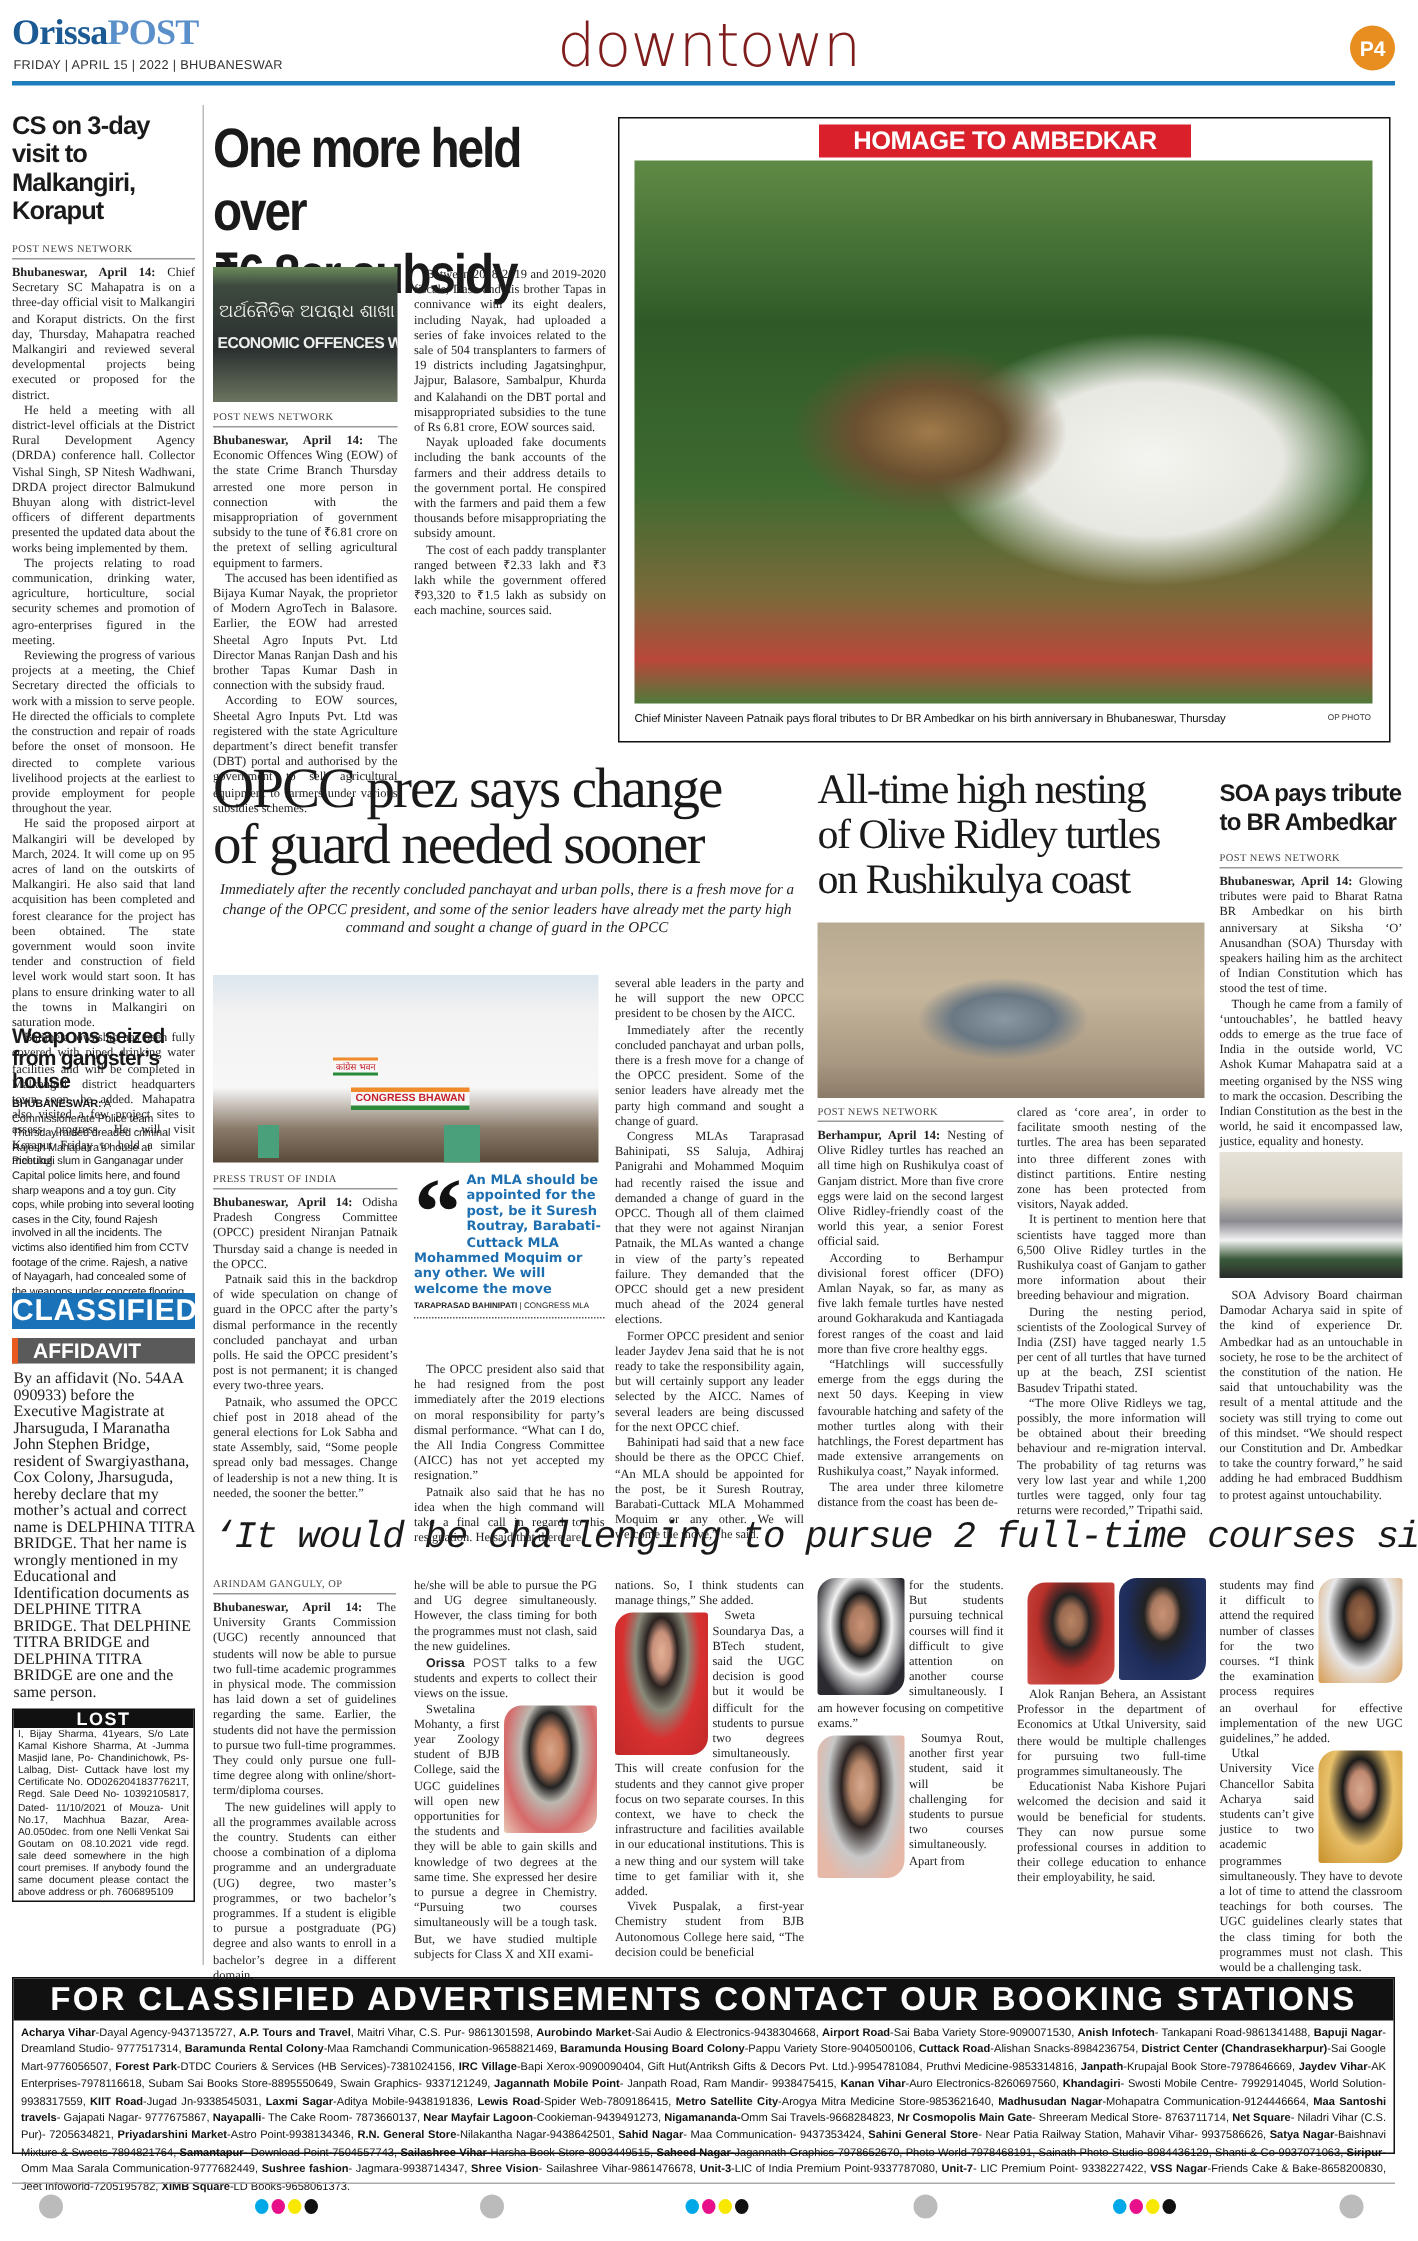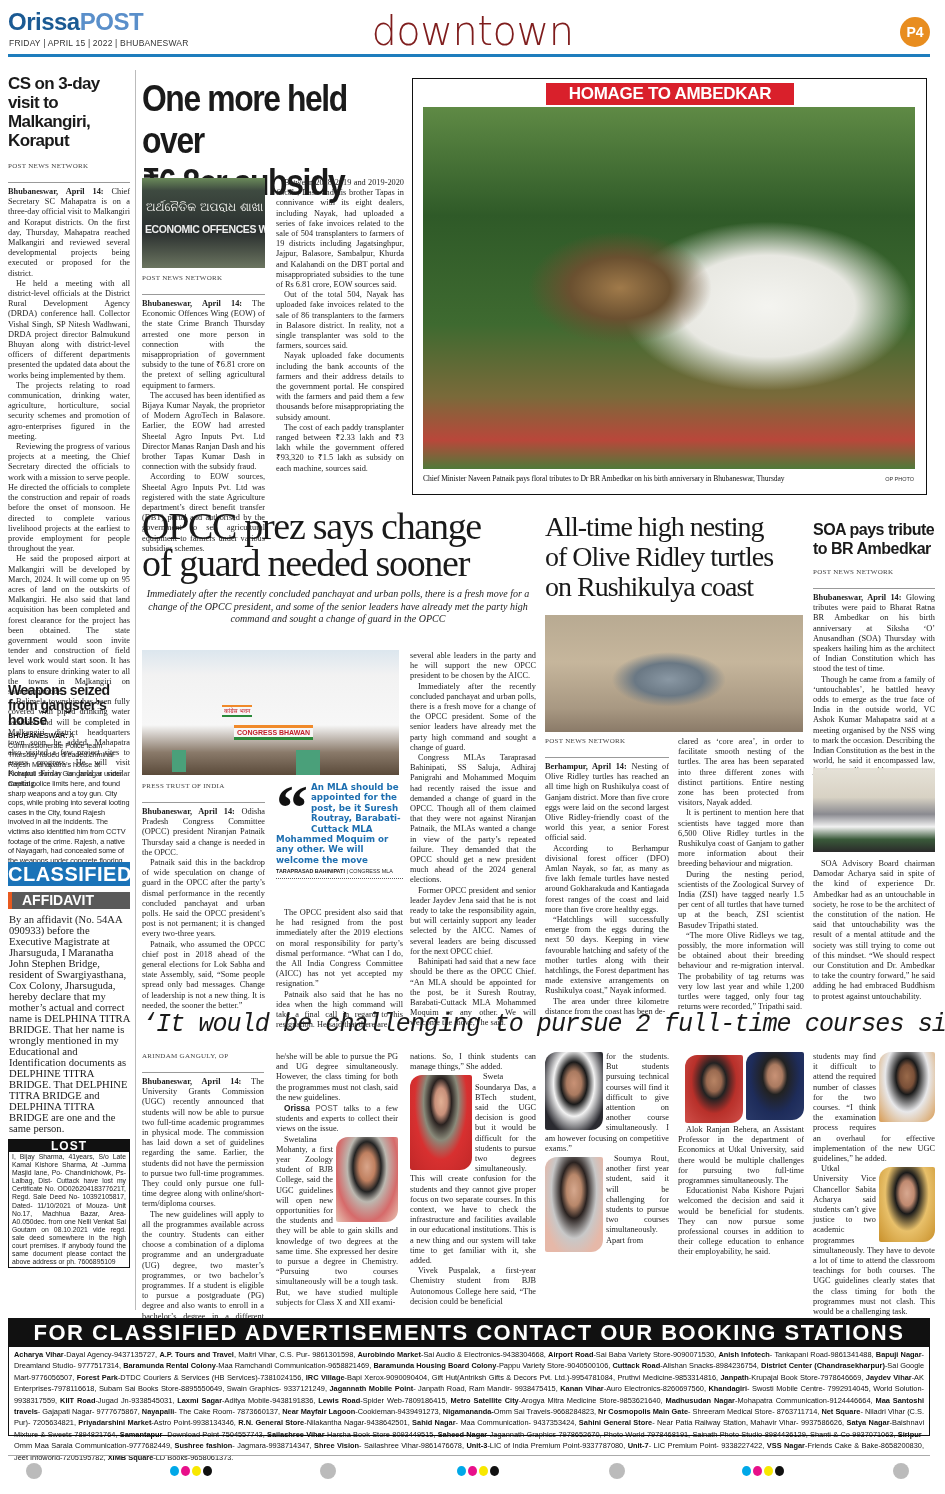--- a/index.html
+++ b/index.html
@@ -1,29 +1,29 @@
 <!DOCTYPE html>
 <html><head>
 <meta charset="utf-8">
 <style>
 *{box-sizing:border-box;margin:0;padding:0}
 body{width:945px;height:1494px;background:#fff;font-family:"Liberation Serif",serif;color:#1a1a1a;position:relative;overflow:hidden}
 .abs{position:absolute}
 .masthead{left:0;top:0;width:945px;height:62px}
-.logo{left:8px;top:10px;font-family:Liberation Sans, sans-serif;font-weight:bold;font-size:24px;letter-spacing:-0.5px;line-height:24px}
+.logo{left:8px;top:10px;font-family:Liberation Serif, serif;font-weight:bold;font-size:24px;letter-spacing:-0.5px;line-height:24px}
 .logo .o{color:#1b5a93}.logo .p{color:#5a8fca}
 .dateline{left:9px;top:38px;font-family:"Liberation Sans",sans-serif;font-size:8.5px;color:#333;letter-spacing:0.2px}
 .section{left:0;width:945px;top:8px;text-align:center;font-family:"DejaVu Sans",sans-serif;font-weight:200;font-size:40px;color:#7f1d1d;letter-spacing:-0.5px}
 .pagebadge{left:900px;top:17px;width:30px;height:30px;border-radius:50%;background:#e88d1f;color:#fff;font-family:"Liberation Sans",sans-serif;font-weight:bold;font-size:14px;text-align:center;line-height:30px}
 .rule-blue{left:8px;top:54px;width:922px;height:3px;background:#1e7dbd}
 .col-text{font-size:8.3px;line-height:10.2px;text-align:justify;color:#222}
 .col-text p{text-indent:8px}
 .col-text p.first{text-indent:0}
 .dl{font-weight:bold}
-.byline{font-size:7px;letter-spacing:0.3px;color:#444;border-bottom:1px solid #999;padding-bottom:12px;margin-bottom:4px}
+.byline{font-size:7px;letter-spacing:0.3px;color:#444;border-bottom:1px solid #999;padding-bottom:2px;margin-bottom:4px}
 .h-sans{font-family:"Liberation Sans",sans-serif;font-weight:bold;letter-spacing:-0.8px;line-height:1}
 .h-serif{font-family:"Liberation Serif",serif;letter-spacing:-0.8px;line-height:0.95}
 .photo{overflow:hidden}
 .divider-v{width:1px;background:#bbb}
 .ad-box{border:1.5px solid #111}
 .ad-head{background:#111;color:#fff;font-family:"Liberation Sans",sans-serif;font-weight:bold;font-size:22px;text-align:center;letter-spacing:1.5px;height:28px;line-height:28px}
 .ad-body{font-family:"Liberation Sans",sans-serif;font-size:7.4px;line-height:11.4px;text-align:justify;padding:2px 5px;color:#111}
 .reg{border-radius:50%;position:absolute}
 .pill{border-radius:12px 2px 12px 2px;overflow:hidden}
 </style>
@@ -81,29 +81,28 @@
 <div class="abs" style="left:142px;top:274px;width:123px">
   <div class="byline">POST NEWS NETWORK</div>
   <div class="col-text">
     <p class="first"><span class="dl">Bhubaneswar, April 14:</span> <span>The Economic Offences Wing (EOW) of the state Crime Branch Thursday arrested one more person in connection with the misappropriation of government subsidy to the tune of ₹6.81 crore on the pretext of selling agricultural equipment to farmers.</span></p>
     <p>The accused has been identified as Bijaya Kumar Nayak, the proprietor of Modern AgroTech in Balasore. Earlier, the EOW had arrested Sheetal Agro Inputs Pvt. Ltd Director Manas Ranjan Dash and his brother Tapas Kumar Dash in connection with the subsidy fraud.</p>
     <p>According to EOW sources, Sheetal Agro Inputs Pvt. Ltd was registered with the state Agriculture department’s direct benefit transfer (DBT) portal and authorised by the government to sell agricultural equipment to farmers under various subsidies schemes.</p>
   </div>
 </div>
 <div class="abs col-text" style="left:276px;top:178px;width:128px;height:318px;overflow:hidden">
   <p>Between 2018-2019 and 2019-2020 fiscals, Dash and his brother Tapas in connivance with its eight dealers, including Nayak, had uploaded a series of fake invoices related to the sale of 504 transplanters to farmers of 19 districts including Jagatsinghpur, Jajpur, Balasore, Sambalpur, Khurda and Kalahandi on the DBT portal and misappropriated subsidies to the tune of Rs 6.81 crore, EOW sources said.</p>
-  <p>Out of the total 504, Nayak has uploaded fake invoices related to the sale of 86 transplanters to the farmers in Balasore district. In reality, not a single transplanter was sold to the farmers, sources said.</p>
   <p>Nayak uploaded fake documents including the bank accounts of the farmers and their address details to the government portal. He conspired with the farmers and paid them a few thousands before misappropriating the subsidy amount.</p>
   <p>The cost of each paddy transplanter ranged between ₹2.33 lakh and ₹3 lakh while the government offered ₹93,320 to ₹1.5 lakh as subsidy on each machine, sources said.</p>
 </div>
 
 <div class="abs" style="left:412px;top:78px;width:515px;height:417px;border:1px solid #111">
   <div class="abs" style="left:133px;top:4px;width:248px;height:22px;background:#d9202b;color:#fff;font-family:'Liberation Sans',sans-serif;font-weight:bold;font-size:17px;text-align:center;line-height:22px;letter-spacing:-0.3px">HOMAGE TO AMBEDKAR</div>
   <div class="abs photo" style="left:10px;top:28px;width:492px;height:362px;background:radial-gradient(ellipse at 40% 50%,#a07a4a 0%,#6a5030 12%,transparent 22%),radial-gradient(ellipse at 70% 55%,#f4f4f0 0%,#e8e8e2 18%,transparent 30%),linear-gradient(180deg,#5f8a45 0%,#2f5a28 30%,#3e6a30 60%,#7a6a3a 80%,#b9473a 92%,#4f7a3a 100%)"></div>
-  <div class="abs" style="left:10px;top:395px;width:440px;font-family:Liberation Serif, serif;font-size:7.6px;color:#111;letter-spacing:-0.1px">Chief Minister Naveen Patnaik pays floral tributes to Dr BR Ambedkar on his birth anniversary in Bhubaneswar, Thursday</div>
+  <div class="abs" style="left:10px;top:395px;width:440px;font-family:Liberation Sans, sans-serif;font-size:7.6px;color:#111;letter-spacing:-0.1px">Chief Minister Naveen Patnaik pays floral tributes to Dr BR Ambedkar on his birth anniversary in Bhubaneswar, Thursday</div>
   <div class="abs" style="right:12px;top:397px;font-family:'Liberation Sans',sans-serif;font-size:5.5px;color:#333">OP PHOTO</div>
 </div>
 
 <div class="abs" style="left:142px;top:508px;width:392px">
   <div class="h-serif" style="font-size:38px;line-height:37px;letter-spacing:-1.3px">
     <div>OPCC prez says change</div>
     <div>of guard needed sooner</div>
   </div>
   <div style="font-style:italic;font-size:10px;line-height:12.5px;text-align:center;margin-top:6px;color:#222">Immediately after the recently concluded panchayat and urban polls, there is a fresh move for a change of the OPCC president, and some of the senior leaders have already met the party high command and sought a change of guard in the OPCC</div>
 </div>

